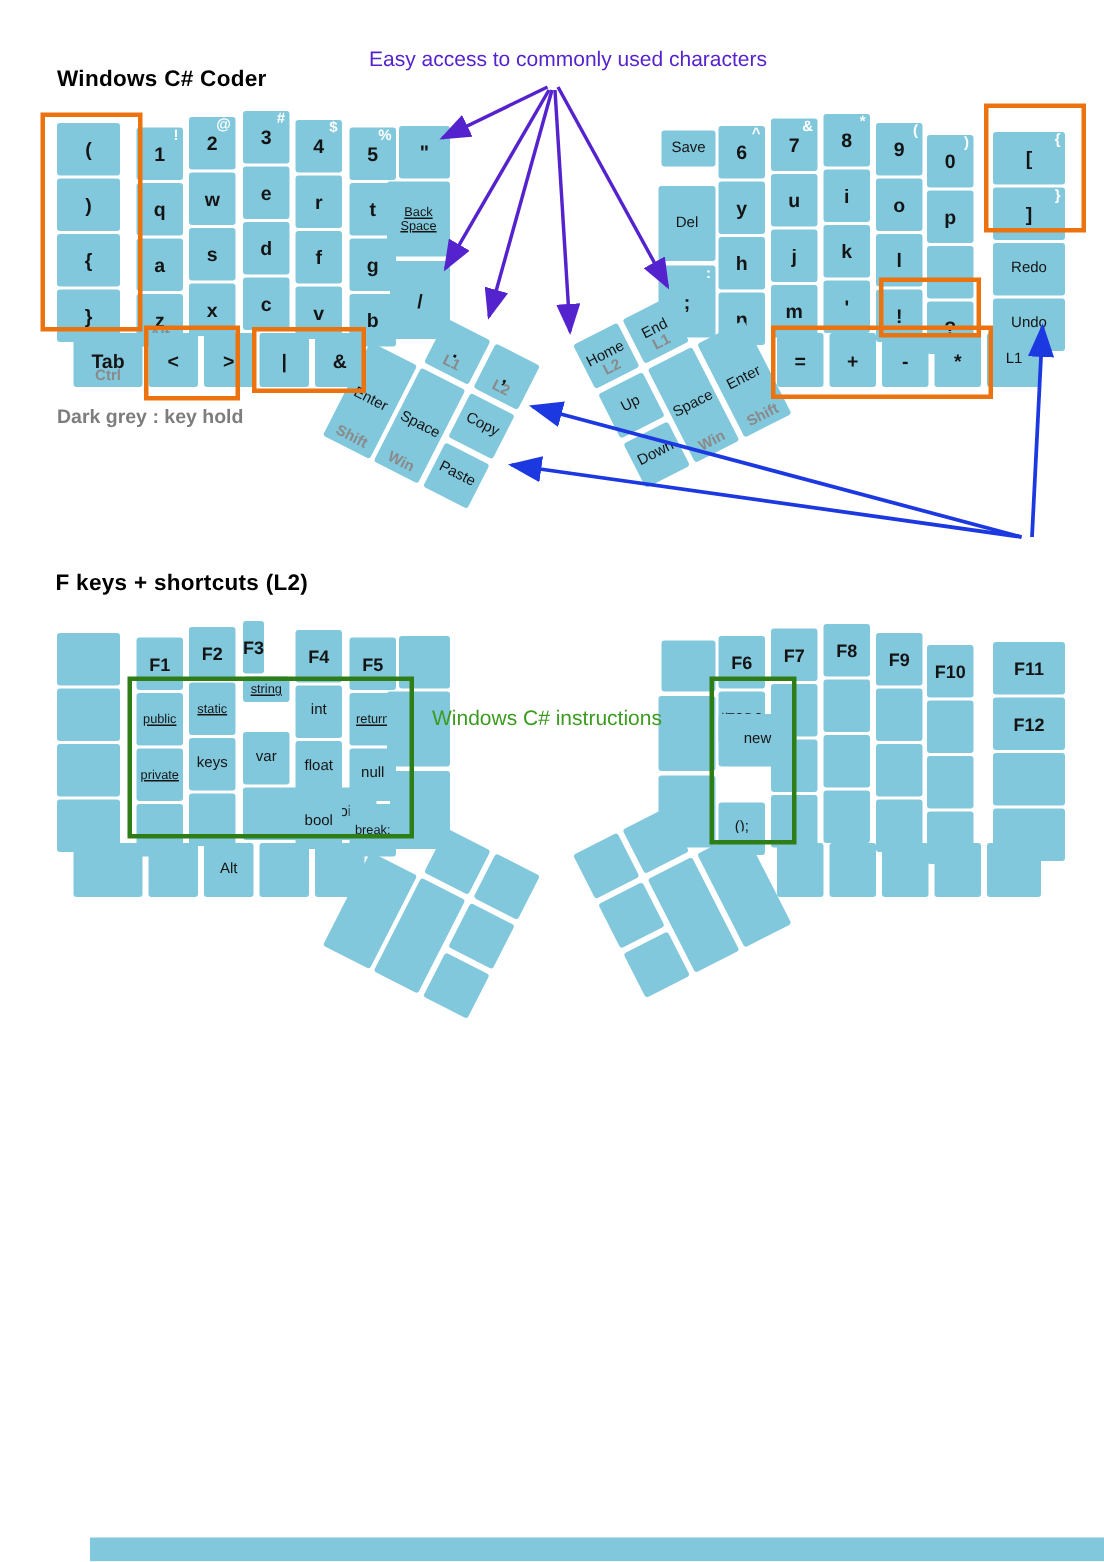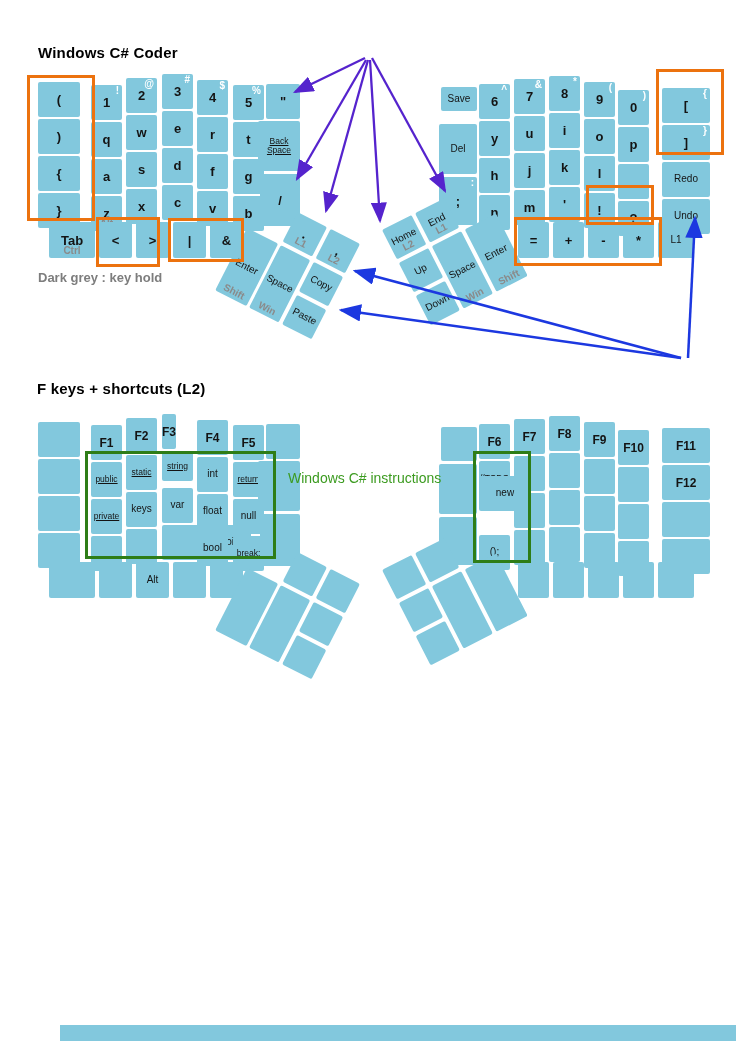--- a/index.html
+++ b/index.html
@@ -30,20 +30,21 @@
   .box.orange{border-color:var(--orange);}
   .box.green{border-color:var(--green-box);}
   #arrows{position:absolute;left:0;top:0;z-index:6;pointer-events:none;}
   #bottom-bar{position:absolute;background:var(--key);z-index:1;}
 </style>
 </head>
 <body>
 
 <div class="page">
   <div id="title-main" class="title">Windows C# Coder</div>
+  <div id="ann-easy" class="ann">Easy access to commonly used characters</div>
   <div id="legend-hold">Dark grey : key hold</div>
   <div id="title-l2" class="title">F keys + shortcuts (L2)</div>
   <div id="ann-cs" class="ann">Windows C# instructions</div>
 
   <div id="keys-root">
       <div class="key" style="left: 38px; top: 82px; width: 42px; height: 35px;">
         <span class="kt big">(</span>
       </div>
       <div class="key" style="left: 38px; top: 119px; width: 42px; height: 35px;">
         <span class="kt big">)</span>
@@ -317,21 +318,21 @@
       <div class="key" style="left: 126px; top: 455px; width: 31px; height: 35px;">
         <span class="kt word tiny">static</span>
       </div>
       <div class="key" style="left: 126px; top: 492px; width: 31px; height: 35px;">
         <span class="kt word">keys</span>
       </div>
       <div class="key" style="left: 126px; top: 529px; width: 31px; height: 35px;"></div>
       <div class="key" style="left: 162px; top: 414px; width: 14px; height: 35px;">
         <span class="kt fkey">F3</span>
       </div>
-      <div class="key" style="left: 162px; top: 451px; width: 31px; height: 30px;">
+      <div class="key" style="left: 162px; top: 451px; width: 31px; height: 17px;">
         <span class="kt word tiny">string</span>
       </div>
       <div class="key" style="left: 162px; top: 488px; width: 31px; height: 35px;">
         <span class="kt word">var</span>
       </div>
       <div class="key" style="left: 162px; top: 525px; width: 41px; height: 35px; padding-left: 48px;">
         <span class="kt word">void</span>
       </div>
       <div class="key" style="left: 197px; top: 420px; width: 31px; height: 35px;">
         <span class="kt fkey">F4</span>

